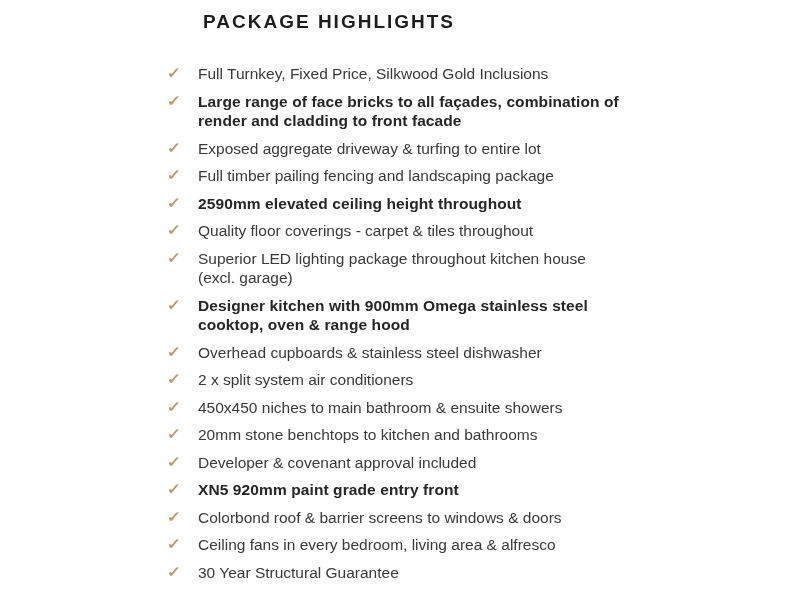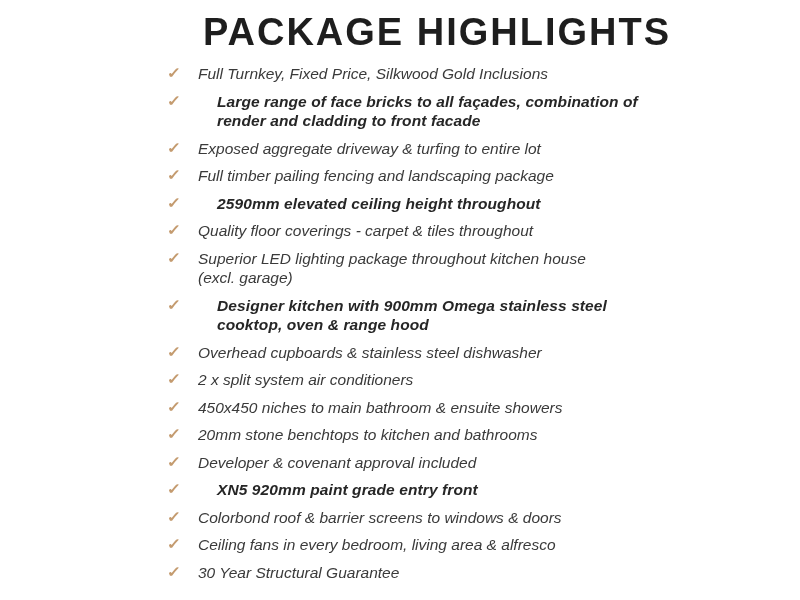--- a/index.html
+++ b/index.html
@@ -12,21 +12,21 @@
   .page {
     position: relative;
     width: 800px;
     height: 600px;
     background: #ffffff;
   }
   .title {
     position: absolute;
     left: 203px;
     top: 11px;
-    font-size: 38px;
+    font-size: 19px;
     font-weight: 600;
     letter-spacing: 2px;
     color: #1e1e1e;
     white-space: nowrap;
   }
   .list {
     position: absolute;
     left: 168px;
     top: 64px;
     width: 470px;
@@ -44,27 +44,25 @@
     color: #3a3a3a;
   }
   .check {
     flex: 0 0 17px;
     font-size: 15px;
     font-weight: bold;
     transform: scaleX(1.15);
   }
   .text {
     max-width: 428px;
-    font-style: italic;
   }
   .item.bold .text {
     font-weight: bold;
     color: #262626;
     letter-spacing: 0.1px;
-    margin-left: 19px;
   }
 </style>
 </head>
 <body>
 
 <div class="page">
   <h1 class="title">PACKAGE HIGHLIGHTS</h1>
   <ul class="list">
       <li class="item">
         <span class="check" style="color: rgb(196, 155, 111);">✓</span>

